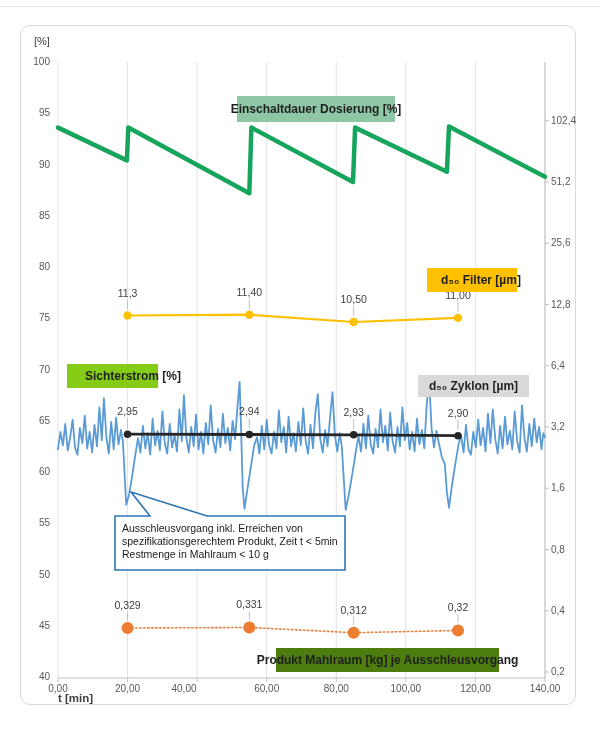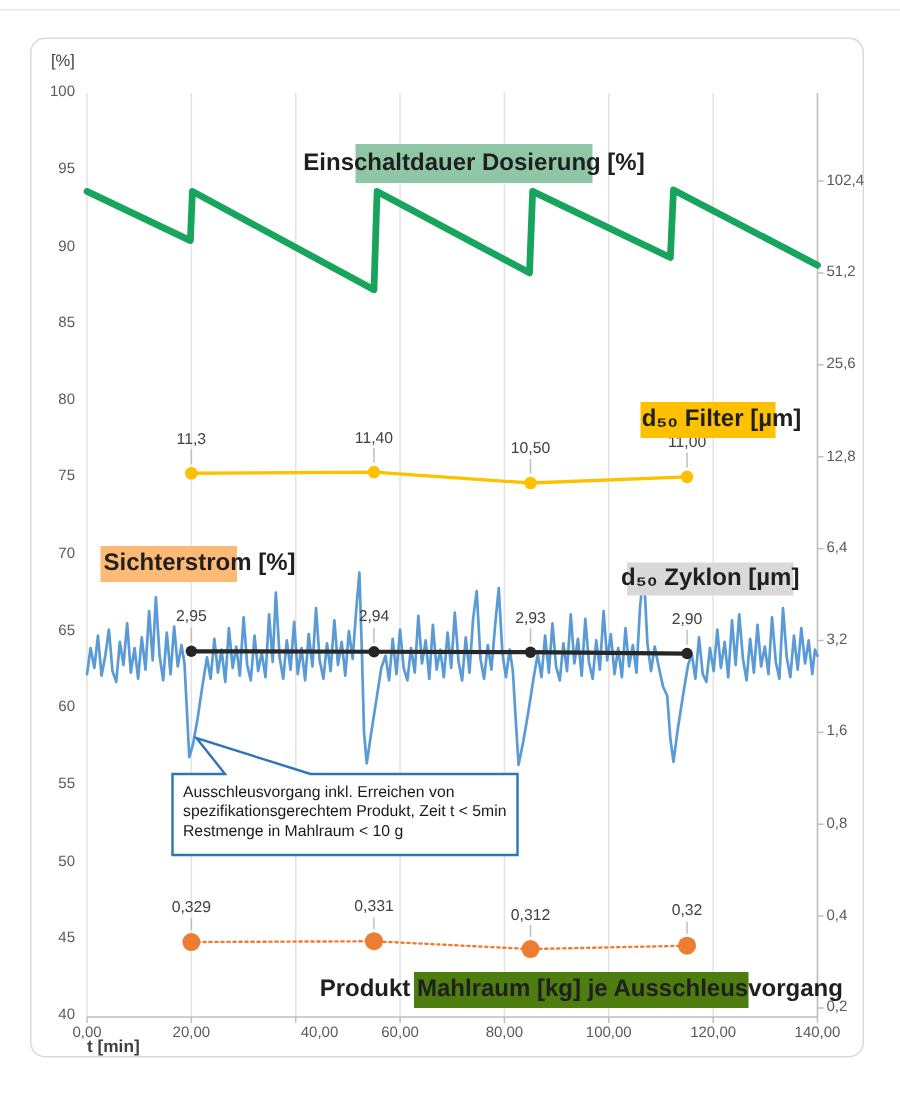--- a/index.html
+++ b/index.html
@@ -9,21 +9,21 @@
   .chart-frame{position:absolute;left:20px;top:25px;width:556px;height:680px;border:1px solid #d9d9d9;border-radius:10px;background:#fff;box-sizing:border-box;}
   svg.plot{position:absolute;left:0;top:0;}
   .axis-unit{position:absolute;left:34px;top:35px;font-size:11px;color:#404040;}
   .x-title{position:absolute;left:58px;top:692px;width:487px;text-align:left;font-size:11.5px;font-weight:600;color:#404040;}
   .tick{position:absolute;font-size:10px;color:#595959;white-space:nowrap;}
   .tick.left{left:18px;width:32px;text-align:right;}
   .tick.right{left:551px;}
   .tick.xax{transform:translateX(-50%);top:683px;}
   .data-label{position:absolute;font-size:10.5px;color:#404040;transform:translateX(-50%);white-space:nowrap;}
   .label-box{position:absolute;display:flex;align-items:center;justify-content:center;
-             font-size:16px;font-weight:600;color:#1f1f1f;white-space:nowrap;box-sizing:border-box;}
+             font-size:12px;font-weight:600;color:#1f1f1f;white-space:nowrap;box-sizing:border-box;}
   .lb-green{left:237px;top:96px;width:158px;height:26px;}
   .lb-yellow{left:427px;top:268px;width:90px;height:24px;}
   .lb-blue{left:67px;top:364px;width:91px;height:24px;}
   .lb-gray{left:418px;top:375px;width:111px;height:22px;}
   .lb-orange{left:276px;top:648px;width:223px;height:24px;}
   .annotation-text{position:absolute;left:122px;top:522px;width:218px;font-size:10.5px;line-height:13px;color:#1a1a1a;}
 </style>
 </head>
 <body>
 
@@ -117,21 +117,21 @@
       <span class="tick right" style="top: 359.75px;">6,4</span>
       <span class="tick right" style="top: 421px;">3,2</span>
       <span class="tick right" style="top: 482.25px;">1,6</span>
       <span class="tick right" style="top: 543.5px;">0,8</span>
       <span class="tick right" style="top: 604.75px;">0,4</span>
       <span class="tick right" style="top: 666px;">0,2</span>
     </div>
   <div id="x-ticks">
       <span class="tick xax" style="left: 58px;">0,00</span>
       <span class="tick xax" style="left: 127.571px;">20,00</span>
-      <span class="tick xax" style="left: 213px;">40,00</span>
+      <span class="tick xax" style="left: 184px;">40,00</span>
       <span class="tick xax" style="left: 266.714px;">60,00</span>
       <span class="tick xax" style="left: 336.286px;">80,00</span>
       <span class="tick xax" style="left: 405.857px;">100,00</span>
       <span class="tick xax" style="left: 475.429px;">120,00</span>
       <span class="tick xax" style="left: 545px;">140,00</span>
     </div>
   <div id="data-labels">
       <span class="data-label" style="left: 127.571px; top: 286.514px;">11,3</span>
       <span class="data-label" style="left: 249.321px; top: 285.735px;">11,40</span>
       <span class="data-label" style="left: 353.679px; top: 293.002px;">10,50</span>
@@ -145,21 +145,21 @@
       <span class="data-label" style="left: 353.679px; top: 603.705px;">0,312</span>
       <span class="data-label" style="left: 458.036px; top: 601.468px;">0,32</span>
     </div>
 
   <div class="label-box lb-green" style="background: rgb(143, 199, 166);">
     <span>Einschaltdauer Dosierung [%]</span>
   </div>
   <div class="label-box lb-yellow" style="background: rgb(255, 192, 0); padding-left: 18px;">
     <span>d₅₀ Filter [µm]</span>
   </div>
-  <div class="label-box lb-blue" style="background: #fdba74; padding-left: 41px;">
+  <div class="label-box lb-blue" style="background: #84cc16; padding-left: 41px;">
     <span>Sichterstrom [%]</span>
   </div>
   <div class="label-box lb-gray" style="background: rgb(217, 217, 217);">
     <span>d₅₀ Zyklon [µm]</span>
   </div>
   <div class="label-box lb-orange" style="background: #4d7c0f;">
     <span>Produkt Mahlraum [kg] je Ausschleusvorgang</span>
   </div>
 
   <div class="annotation-text">

